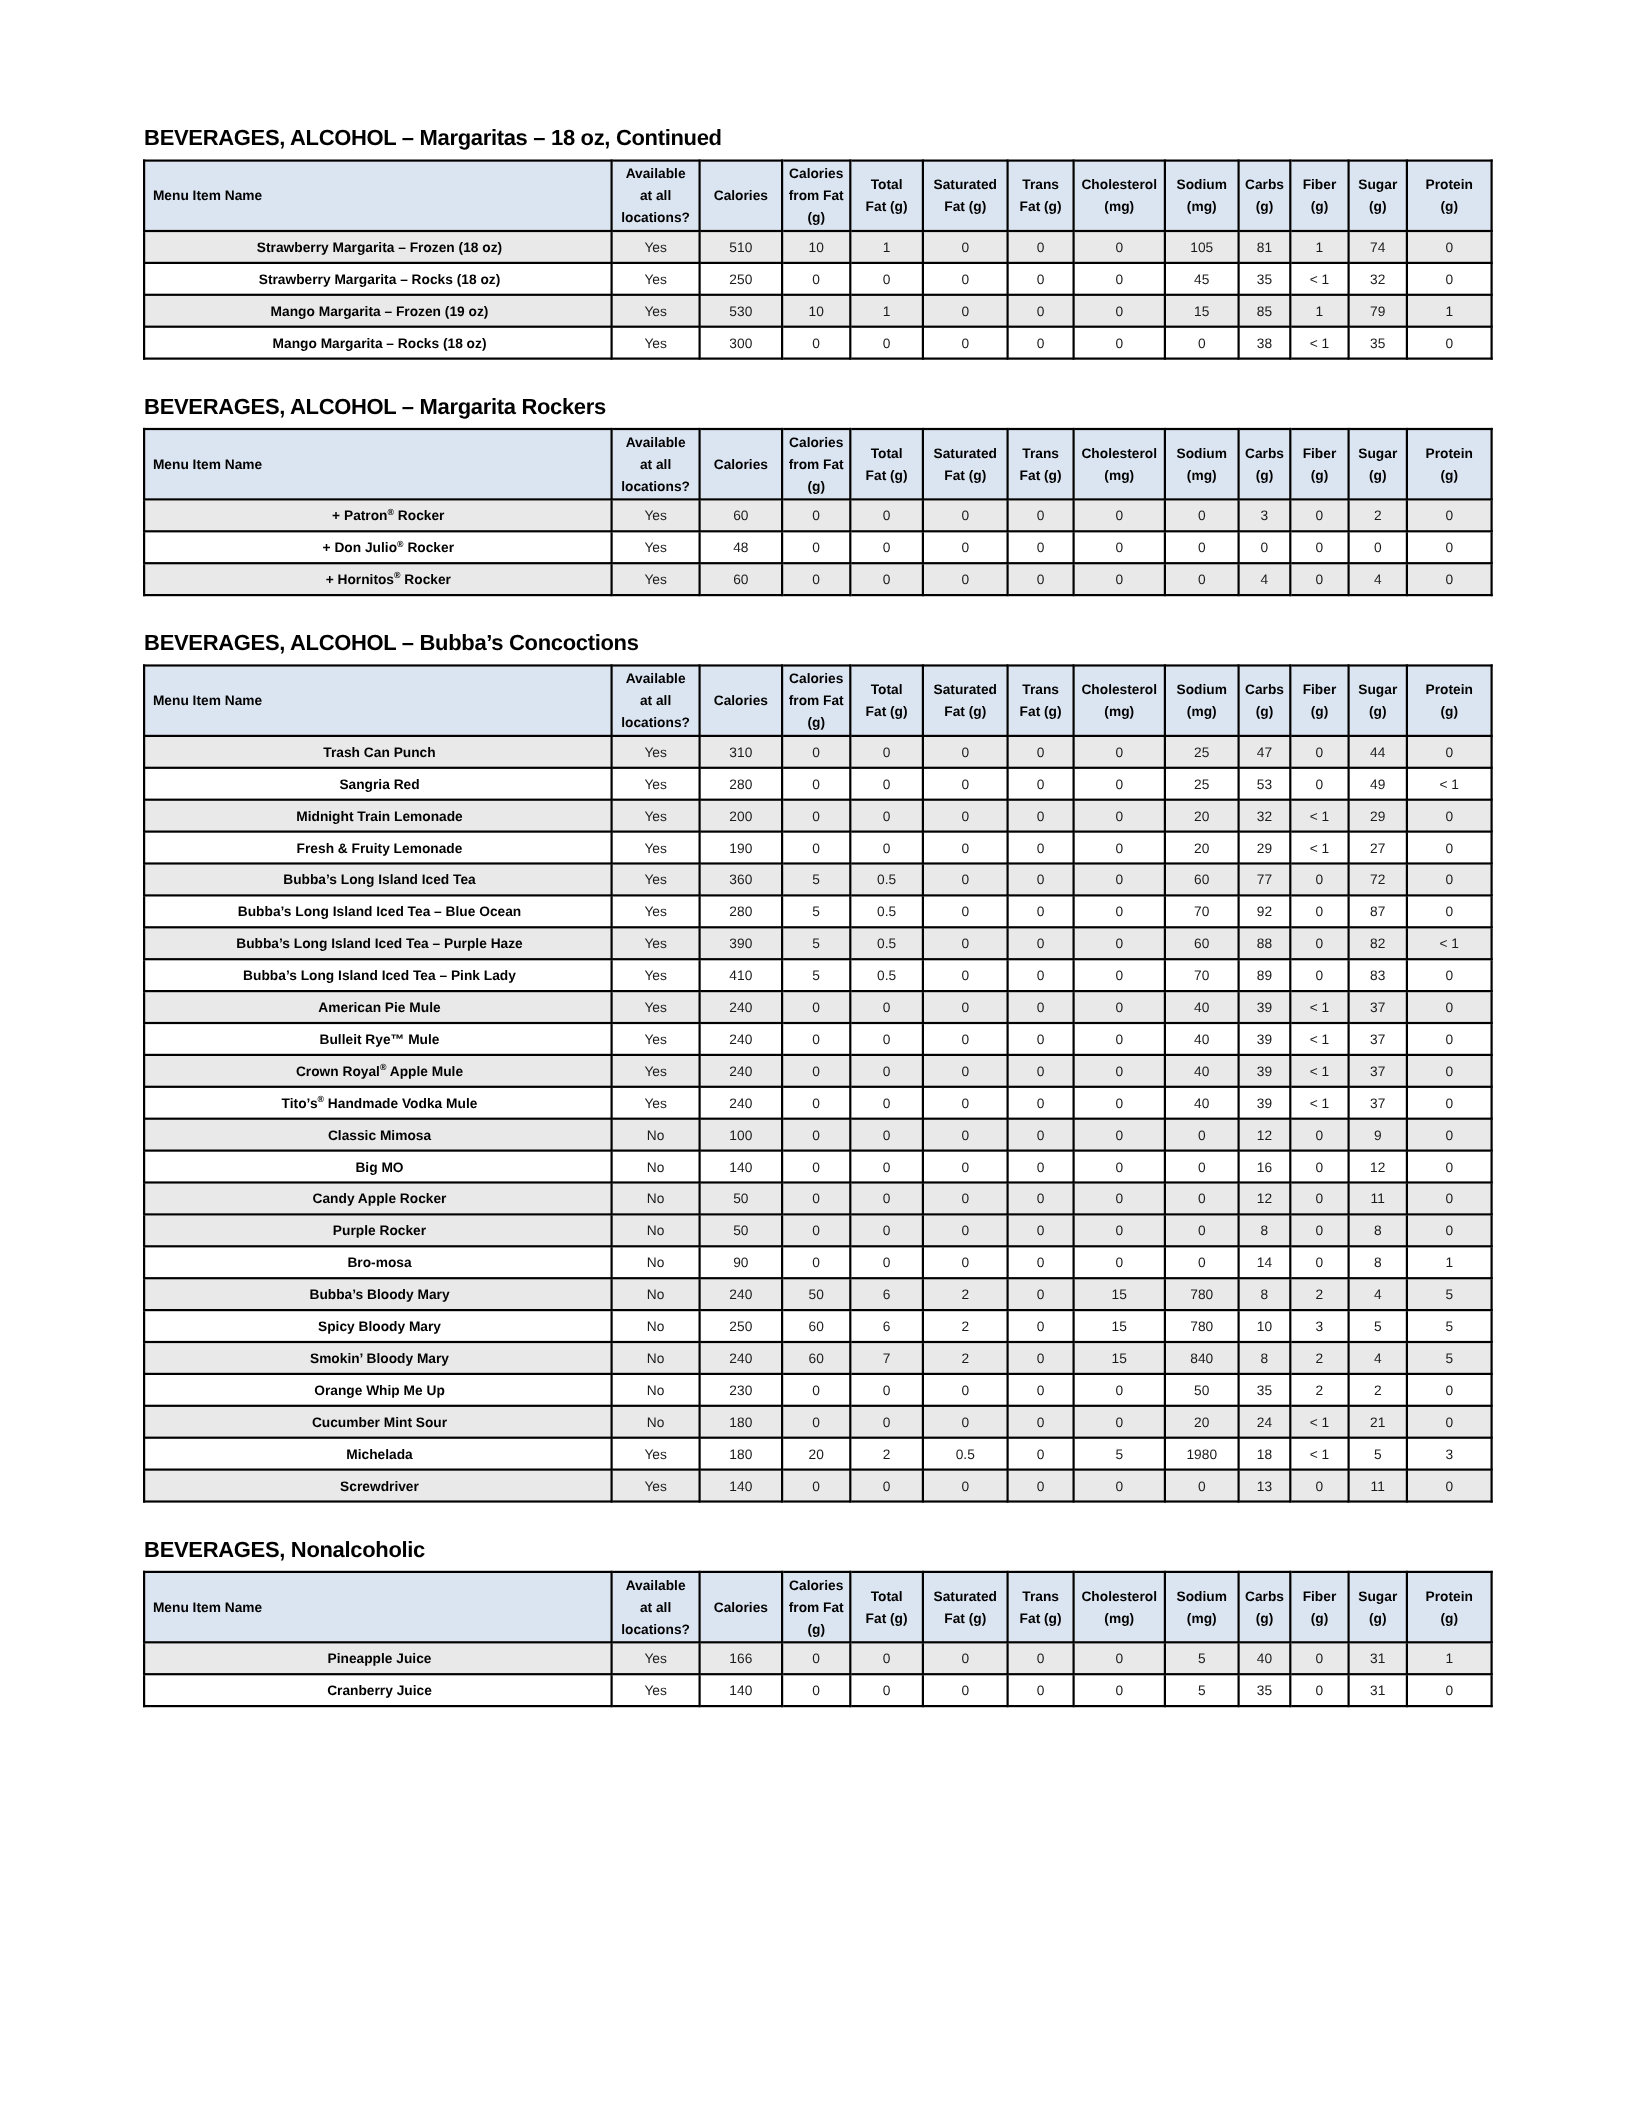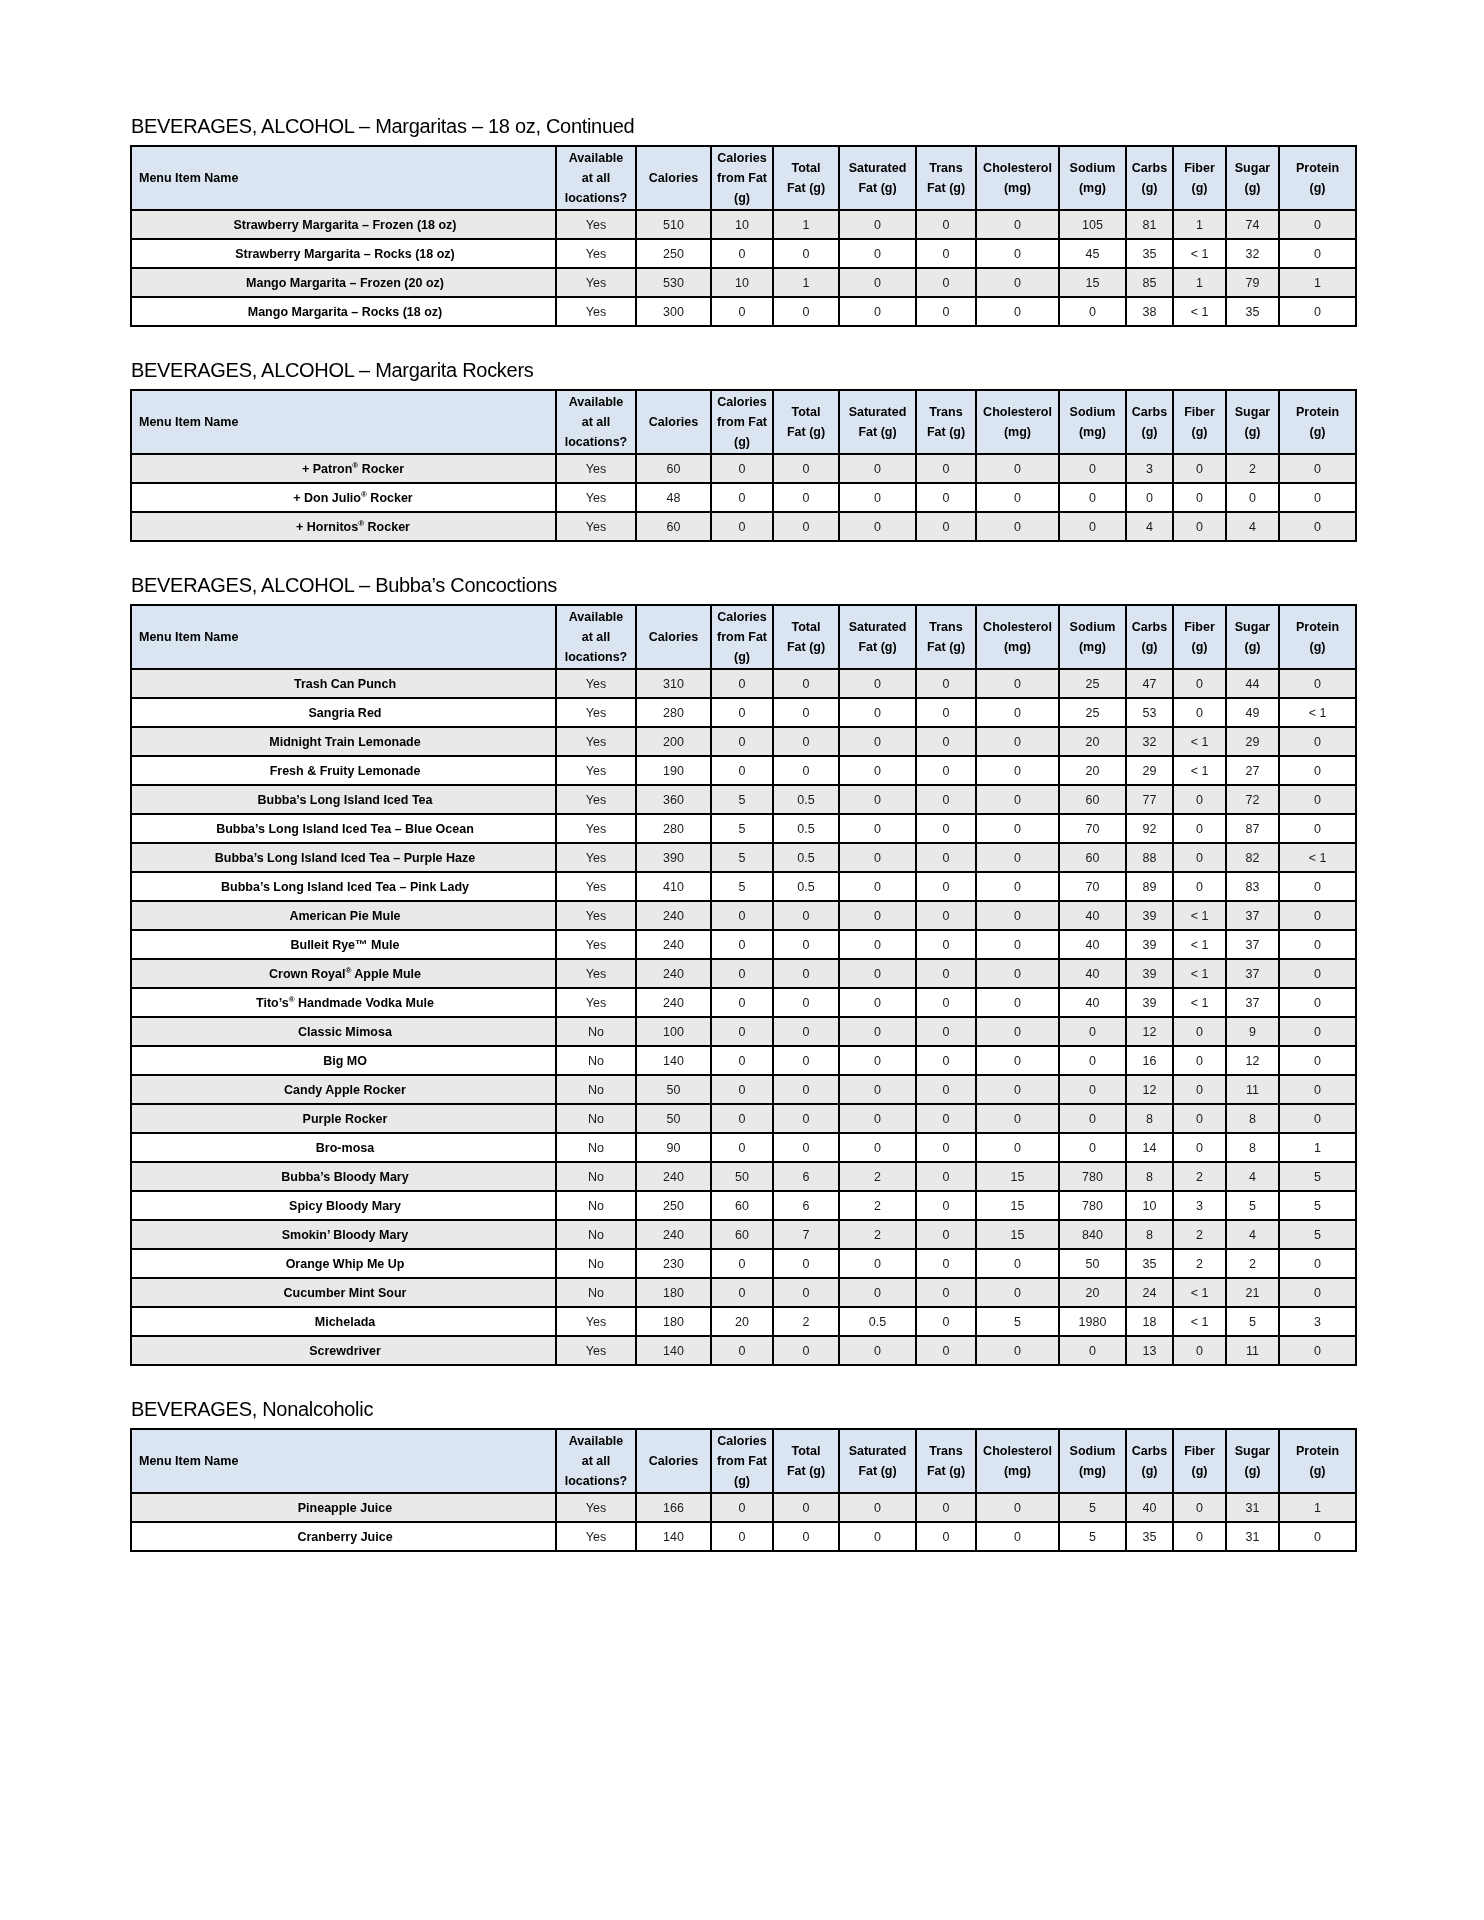--- a/index.html
+++ b/index.html
@@ -18,21 +18,21 @@
   #content {
     padding: 114px 129px 0 130px;
   }
   section.menu-section { margin: 0; }
   section.menu-section + section.menu-section { margin-top: 31px; }
   section.menu-section:nth-of-type(4) { margin-top: 52px; }
 
   h2.section-title {
     font-size: 20px;
     line-height: 24px;
-    font-weight: normal;
+    font-weight: bold;
     letter-spacing: -0.3px;
     margin: 0 0 7px 1px;
     color: #000;
     font-family: "Liberation Sans", sans-serif;
   }
 
   table.nutrition-table {
     border-collapse: collapse;
     table-layout: fixed;
     width: 1225px;
@@ -174,21 +174,21 @@
             <td>0</td>
             <td>0</td>
             <td>0</td>
             <td>45</td>
             <td>35</td>
             <td>&lt; 1</td>
             <td>32</td>
             <td>0</td>
           </tr>
           <tr class="alt">
-            <td class="name-cell">Mango Margarita – Frozen (20 oz)</td>
+            <td class="name-cell">Mango Margarita – Frozen (19 oz)</td>
             <td>Yes</td>
             <td>530</td>
             <td>10</td>
             <td>1</td>
             <td>0</td>
             <td>0</td>
             <td>0</td>
             <td>15</td>
             <td>85</td>
             <td>1</td>

